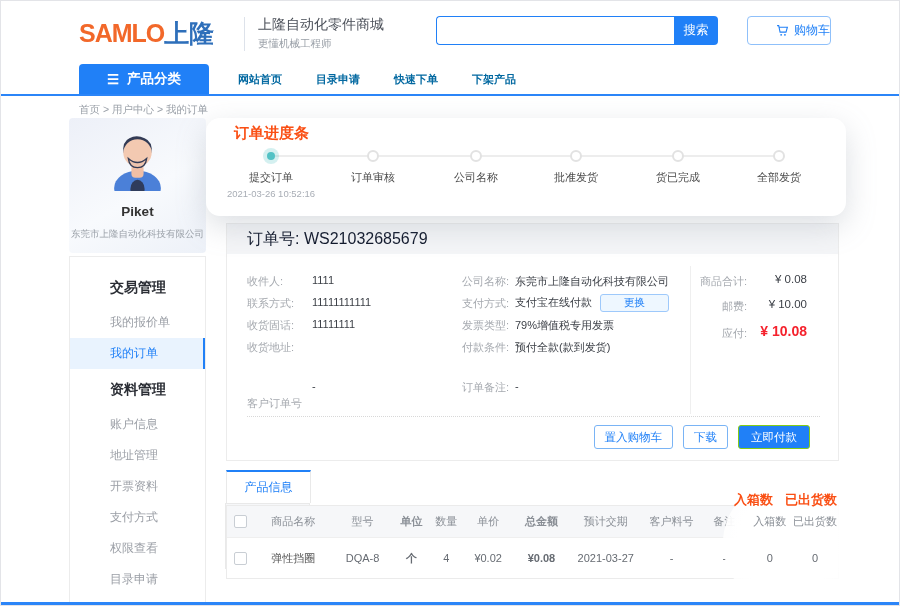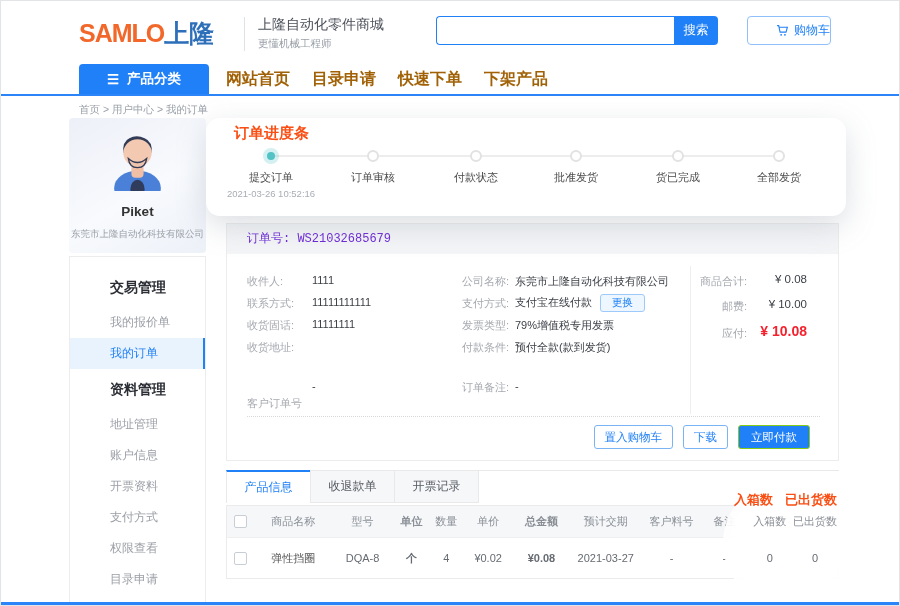--- a/index.html
+++ b/index.html
@@ -14,21 +14,21 @@
   .site-title { position:absolute; left:257px; top:15px; font-size:14px; color:#4a4f58; }
   .site-sub { position:absolute; left:257px; top:36px; font-size:10.5px; color:#9aa0a8; }
   .search-box { position:absolute; left:435px; top:15px; display:flex; }
   .search-input { width:238px; height:29px; border:1px solid #2080f7; border-right:none; border-radius:4px 0 0 4px; outline:none; padding:0 8px; font-size:12px; }
   .search-btn { width:44px; height:29px; background:#2080f7; color:#fff; border:none; border-radius:0 4px 4px 0; font-size:12.5px; cursor:pointer; }
   .cart-btn { position:absolute; left:746px; top:15px; width:84px; height:29px; border:1px solid #8fc0fa; border-radius:4px; background:#fff; color:#2080f7; font-size:12px; display:flex; align-items:center; justify-content:flex-end; gap:5px; cursor:pointer; }
 
   
   .cat-btn { position:absolute; left:78px; top:63px; width:130px; height:30px; background:#2080f7; color:#fff; border:none; border-radius:4px 4px 0 0; font-size:13.5px; font-weight:bold; display:flex; align-items:center; justify-content:center; gap:8px; cursor:pointer; }
   .nav-items { position:absolute; left:225px; top:63px; height:30px; display:flex; gap:22px; align-items:center; }
-  .nav-item { font-size:16px; font-weight:bold; color:#a16207; cursor:pointer; }
+  .nav-item { font-size:11px; font-weight:bold; color:#0369a1; cursor:pointer;margin-left:12px; }
   .blue-line { position:absolute; left:0; top:93px; width:900px; height:2px; background:#2b85f8; }
 
   .breadcrumb { position:absolute; left:78px; top:102px; font-size:10.5px; color:#9aa0a8; cursor:pointer; }
 
   
   .progress-card { position:absolute; left:205px; top:117px; width:640px; height:98px; background:#fff; border-radius:14px; box-shadow:0 10px 30px rgba(130,140,155,.28); z-index:6; }
   .progress-title { position:absolute; left:28px; top:6px; font-size:15px; font-weight:bold; color:#fa4f14; }
   .track { position:absolute; left:65px; top:37px; width:508px; height:2px; background:#ededed; }
   .step { position:absolute; top:0; width:120px; text-align:center; }
   .dot-halo { position:absolute; left:52px; top:30px; width:16px; height:16px; border-radius:50%; background:rgba(82,194,197,.25); }
@@ -42,36 +42,36 @@
   .avatar { position:absolute; left:36px; top:8px; width:65px; height:65px; }
   .profile-name { position:absolute; left:0; top:86px; width:137px; text-align:center; font-size:13.5px; font-weight:bold; color:#333; }
   .profile-co { position:absolute; left:0; top:110px; width:137px; text-align:center; font-size:9.5px; color:#9aa0a8; }
   .menu-card { position:absolute; left:68px; top:255px; width:137px; height:351px; background:#fff; border:1px solid #ececec; padding-top:10px; overflow:hidden; }
   .menu-heading { padding:12px 0 10px 40px; font-size:14px; font-weight:bold; color:#2b2e35; }
   .menu-item { padding:7px 0 7px 40px; font-size:12px; color:#9b9fa6; cursor:pointer; }
   .menu-item.active { color:#2080f7; background:#e9f3fe; border-right:2px solid #2080f7; }
 
   
   .main-card { position:absolute; left:225px; top:222px; width:613px; height:238px; background:#fff; border:1px solid #ececec; }
-  .order-bar { height:30px; background:#f4f5f7; line-height:30px; padding-left:20px; font-size:12px; color:#6d28d9;font-family:Liberation Mono, monospace; }
+  .order-bar { height:30px; background:#f4f5f7; line-height:30px; padding-left:20px; font-size:16px; color:#0f172a; }
   .dl { position:absolute; font-size:11px; color:#a5a9af; }
   .dv { position:absolute; font-size:11px; color:#3b3f46; }
   .addr { width:163px; line-height:20px; }
   .vdiv { position:absolute; left:463px; top:42px; width:1px; height:148px; background:#efefef; }
   .sl { position:absolute; width:80px; text-align:right; font-size:11px; color:#a5a9af; }
   .sv { position:absolute; width:120px; text-align:right; font-size:11.5px; color:#3b3f46; }
   .sv.red { font-size:14px; font-weight:bold; color:#f5222d; }
-  .chg-btn { display:inline-block; margin-left:8px; padding:1px 11px; font-size:10.5px; color:#2080f7; background:#eef7ff; border:1px solid #9ec9fb; border-radius:3px; cursor:pointer; }
+  .chg-btn { display:inline-block; margin-left:8px; padding:1px 23px; font-size:10.5px; color:#2080f7; background:#eef7ff; border:1px solid #9ec9fb; border-radius:3px; cursor:pointer; }
   .dotted { position:absolute; left:20px; top:192px; width:573px; border-top:1px dotted #d8d8d8; }
   .btn-row { position:absolute; right:28px; top:201px; display:flex; gap:10px; }
   .btn-outline { height:24px; padding:0 10px; background:#fff; border:1px solid #7ab4f5; border-radius:3px; color:#2080f7; font-size:11.5px; cursor:pointer; }
   .btn-solid { height:24px; padding:0 12px; background:#2080f7; border:1px solid #84cc16; border-radius:3px; color:#fff; font-size:11.5px; cursor:pointer; }
 
   
-  .tabs { position:absolute; left:225px; top:469px; width:613px; height:33px; display:flex; }
+  .tabs { position:absolute; left:225px; top:469px; width:613px; height:33px; display:flex;flex-direction:column; }
   .tab { width:85px; height:33px; line-height:31px; text-align:center; font-size:12px; color:#555a62; background:#f6f7f9; border:1px solid #e9e9e9; margin-left:-1px; cursor:pointer; }
   .tab:first-child { margin-left:0; }
   .tab.active { background:#fff; color:#2080f7; border-top:2px solid #2080f7; border-bottom:none; }
   .tab-filler { flex:1; border-top:1px solid #e9e9e9; }
 
   
   .ptable { position:absolute; left:225px; top:504px; width:613px; border:1px solid #ebebeb; }
   .trow { display:flex; align-items:center; }
   .thead { height:31px; background:#f6f7f9; font-size:11px; color:#8a8f96; }
   .tbody-row { height:41px; background:#fff; font-size:11px; color:#666b72; border-top:1px solid #efefef; }
@@ -133,21 +133,21 @@
       <div class="dot-core"></div>
       <div class="step-label">提交订单</div>
       <div class="step-date">2021-03-26 10:52:16</div>
     </div>
     <div class="step" style="left:107px;">
       <div class="dot-empty"></div>
       <div class="step-label">订单审核</div>
     </div>
     <div class="step" style="left:210px;">
       <div class="dot-empty"></div>
-      <div class="step-label">付款状态</div>
+      <div class="step-label">公司名称</div>
     </div>
     <div class="step" style="left:310px;">
       <div class="dot-empty"></div>
       <div class="step-label">批准发货</div>
     </div>
     <div class="step" style="left:412px;">
       <div class="dot-empty"></div>
       <div class="step-label">货已完成</div>
     </div>
     <div class="step" style="left:513px;">
@@ -167,22 +167,22 @@
     </svg>
     <div class="profile-name">Piket</div>
     <div class="profile-co">东莞市上隆自动化科技有限公司</div>
   </div>
 
   <div class="menu-card">
     <div class="menu-heading">交易管理</div>
     <div class="menu-item">我的报价单</div>
     <div class="menu-item active">我的订单</div>
     <div class="menu-heading">资料管理</div>
+    <div class="menu-item">账户信息</div>
     <div class="menu-item">地址管理</div>
-    <div class="menu-item">账户信息</div>
     <div class="menu-item">开票资料</div>
     <div class="menu-item">支付方式</div>
     <div class="menu-item">权限查看</div>
     <div class="menu-item">目录申请</div>
     <div class="menu-heading">我的收藏</div>
 
   </div>
 
   <div class="main-card">
     <div class="order-bar">

